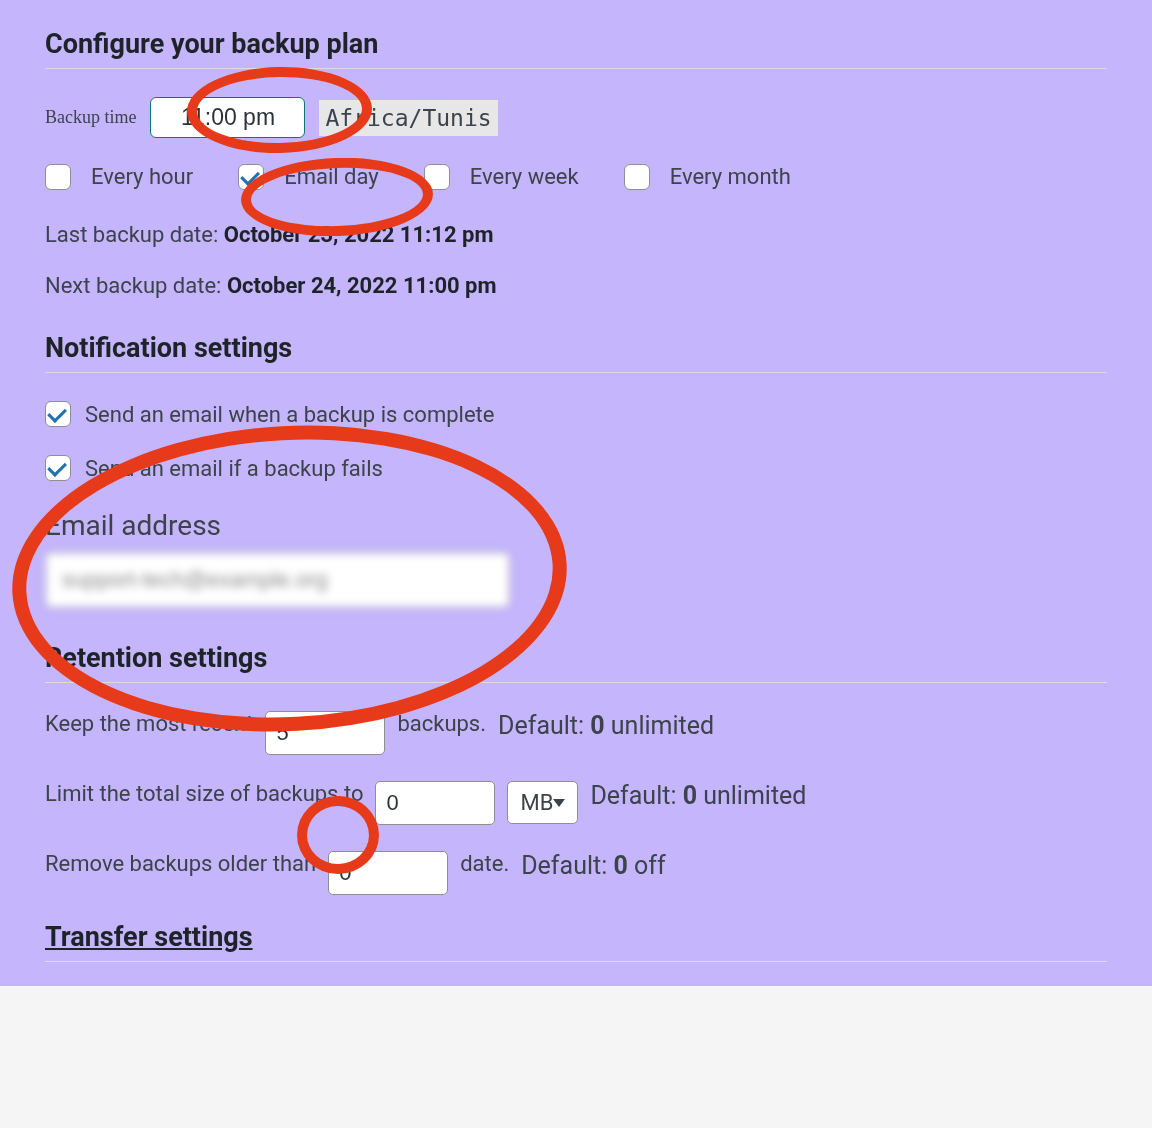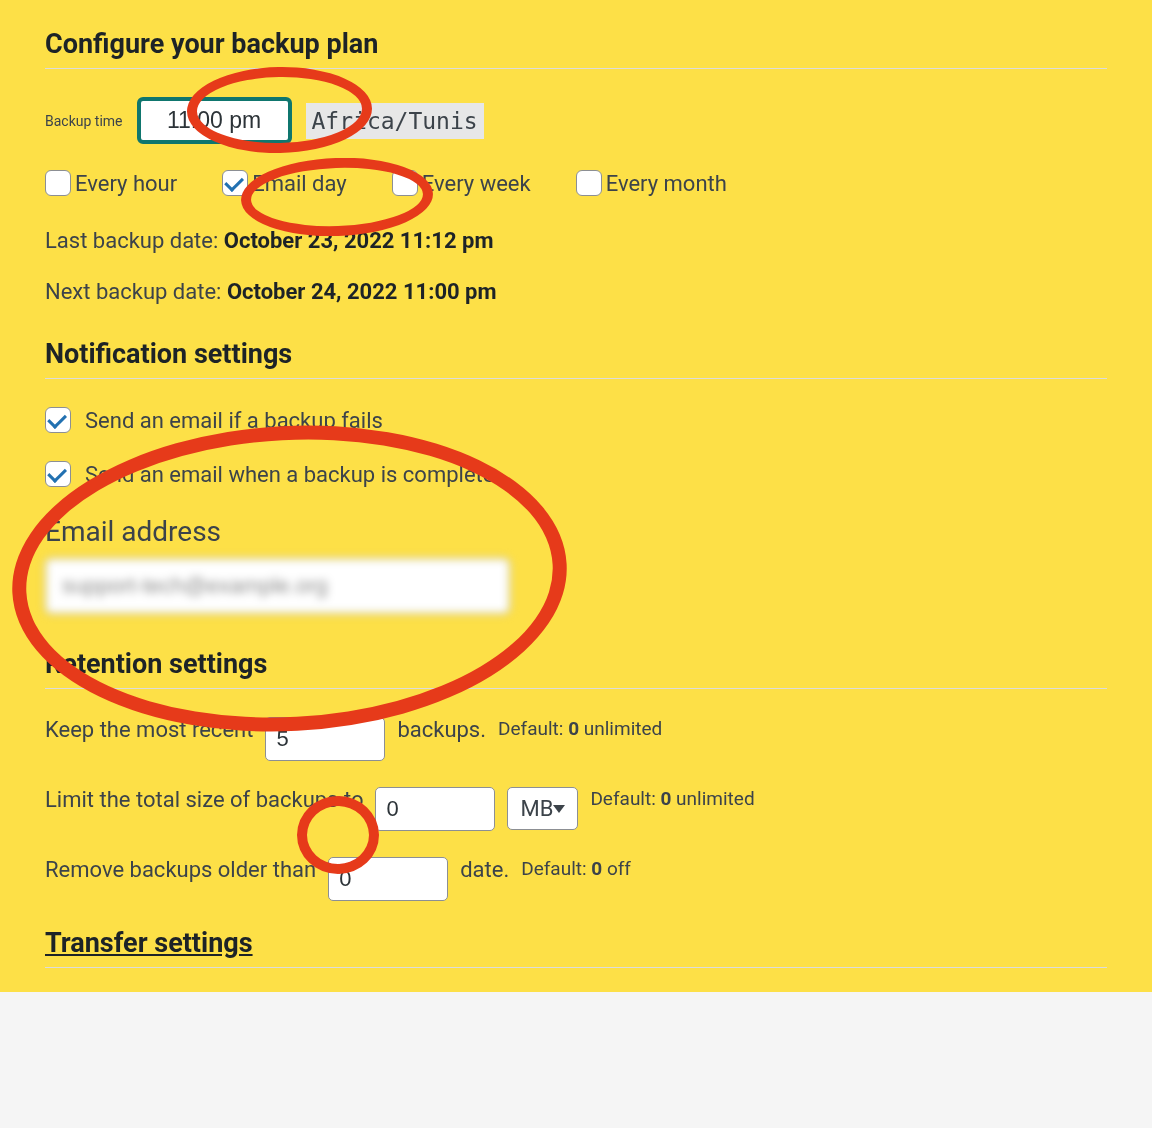--- a/index.html
+++ b/index.html
@@ -9,21 +9,21 @@
     }
     body {
       font-family: -apple-system, BlinkMacSystemFont, "Segoe UI", Roboto, Helvetica, Arial, sans-serif;
       background: #f5f5f5;
       padding: 0;
       width: 1152px;
       height: 1128px;
       overflow: hidden;
     }
     .container {
-      background: #fde047;
+      background: #c4b5fd;
       padding: 10px 45px 20px 45px;
       position: relative;
     }
     h2 {
       font-size: 27px;
       font-weight: 700;
       color: #1d2327;
       padding-bottom: 8px;
       border-bottom: 1px solid #dcdcdc;
       margin-top: 18px;
@@ -32,27 +32,28 @@
     .row {
       display: flex;
       align-items: center;
       gap: 14px;
       margin-bottom: 26px;
       font-size: 21px;
       color: #3c434a;
       flex-wrap: wrap;
     }
     .label-text {
-      font-size: 14px;
-      color: #3c434a;
+      font-size: 18px;
+      color: #3c434a;
+      font-family: Liberation Serif, serif;
     }
     .time-input {
       font-size: 23px;
       padding: 6px 16px;
-      border: 4px solid #0f766e;
+      border: 1px solid #0f766e;
       border-radius: 6px;
       background: #fff;
       width: 155px;
       text-align: center;
       color: #2c3338;
     }
     .timezone-badge {
       font-family: ui-monospace, "SF Mono", Menlo, Consolas, monospace;
       font-size: 23px;
       background: #e7e7e7;
@@ -60,22 +61,22 @@
       color: #3c434a;
     }
     .freq-row {
       display: flex;
       align-items: center;
       gap: 45px;
       margin-bottom: 32px;
     }
     .freq-item {
       display: flex;
-      align-items: center;
-      gap: 4px;
+      align-items: flex-start;
+      gap: 20px;
       font-size: 22px;
       color: #3c434a;
     }
     .checkbox {
       width: 26px;
       height: 26px;
       border: 1.5px solid #8c8f94;
       border-radius: 6px;
       background: #fff;
       display: inline-flex;
@@ -159,21 +160,21 @@
     }
     .chevron-down {
       display: inline-block;
       width: 0;
       height: 0;
       border-left: 6px solid transparent;
       border-right: 6px solid transparent;
       border-top: 8px solid #3c434a;
     }
     .default-text {
-      font-size: 19px;
+      font-size: 25px;
       color: #3c434a;
     }
     .default-text .zero {
       font-weight: 700;
     }
 
     
     .anno {
       position: absolute;
       border: 10px solid #e63a1a;
@@ -251,26 +252,26 @@
     <span>Last backup date: </span><strong>October 23, 2022 11:12 pm</strong>
   </div>
   <div class="info-line" style="margin-bottom: 34px;">
     <span>Next backup date: </span><strong>October 24, 2022 11:00 pm</strong>
   </div>
 
   <h2>Notification settings</h2>
 
   <label class="notif-item">
     <span class="checkbox checked"></span>
-    <span>Send an email if a backup fails</span>
+    <span>Send an email when a backup is complete</span>
   </label>
 
   <label class="notif-item">
     <span class="checkbox checked"></span>
-    <span>Send an email when a backup is complete</span>
+    <span>Send an email if a backup fails</span>
   </label>
 
   <div style="margin-bottom: 34px;">
     <span class="email-label">Email address</span>
     <input class="email-input" value="support-tech@example.org" style="">
   </div>
 
   <h2>Retention settings</h2>
 
   <div class="retention-row">

